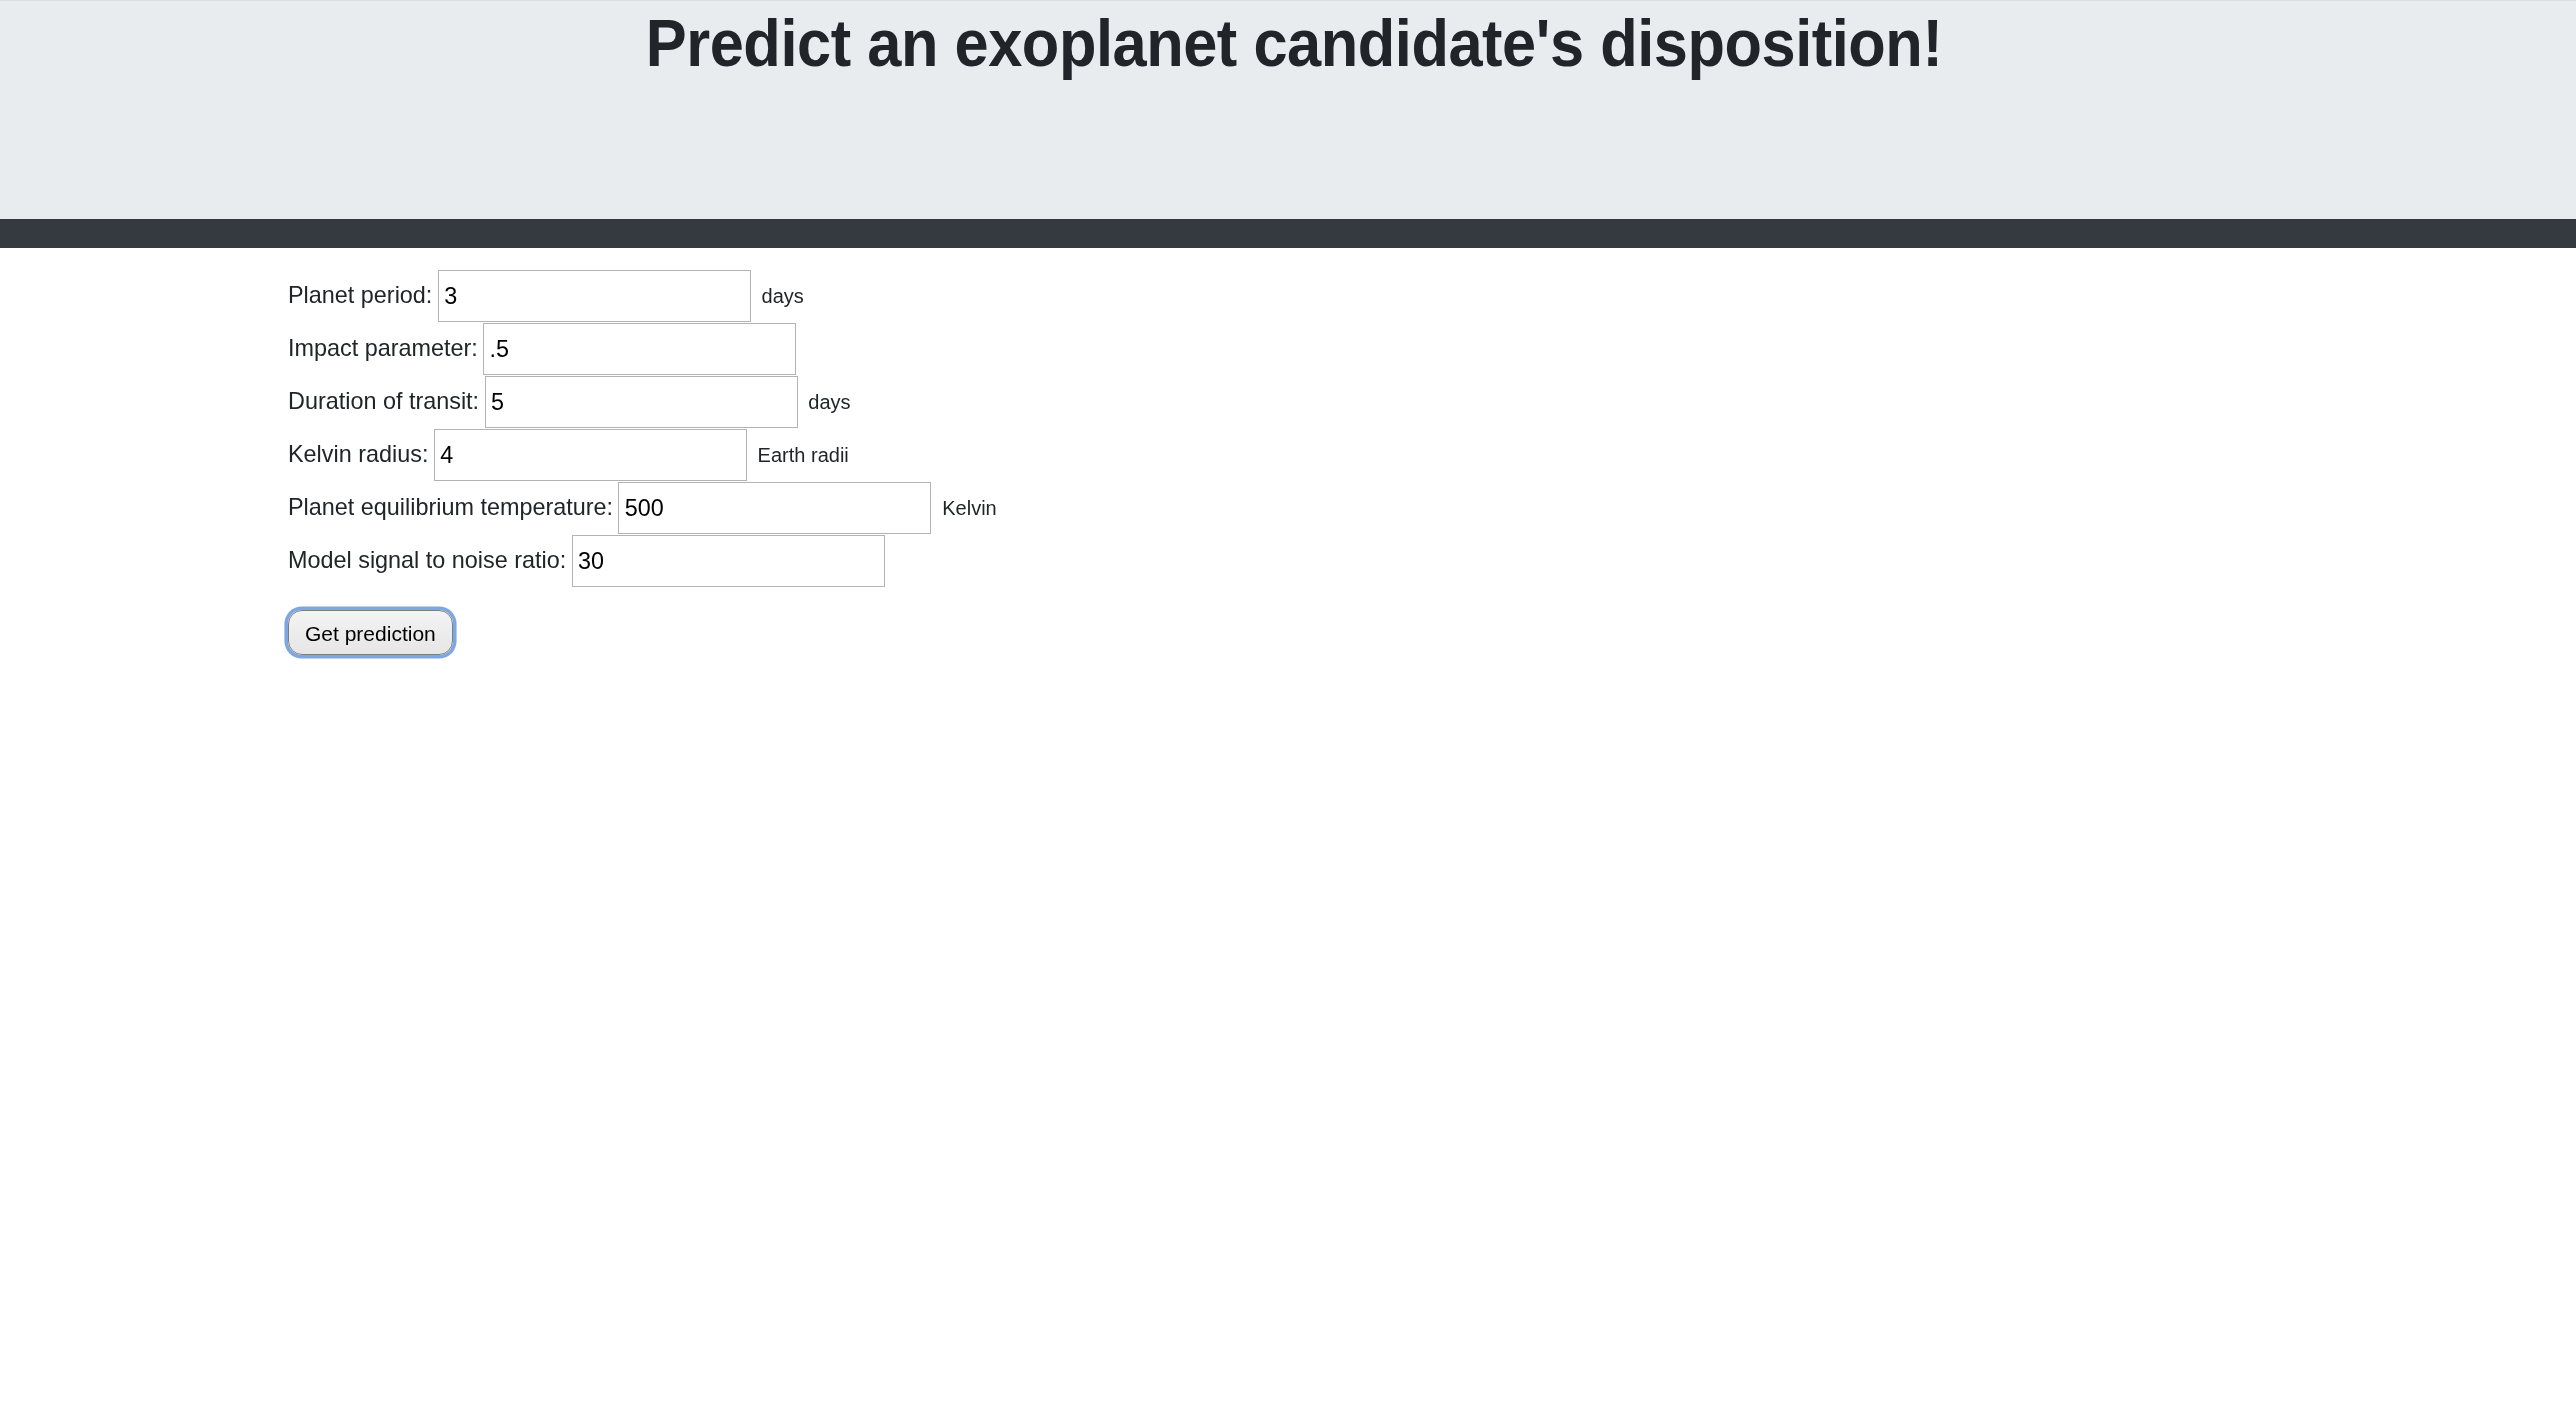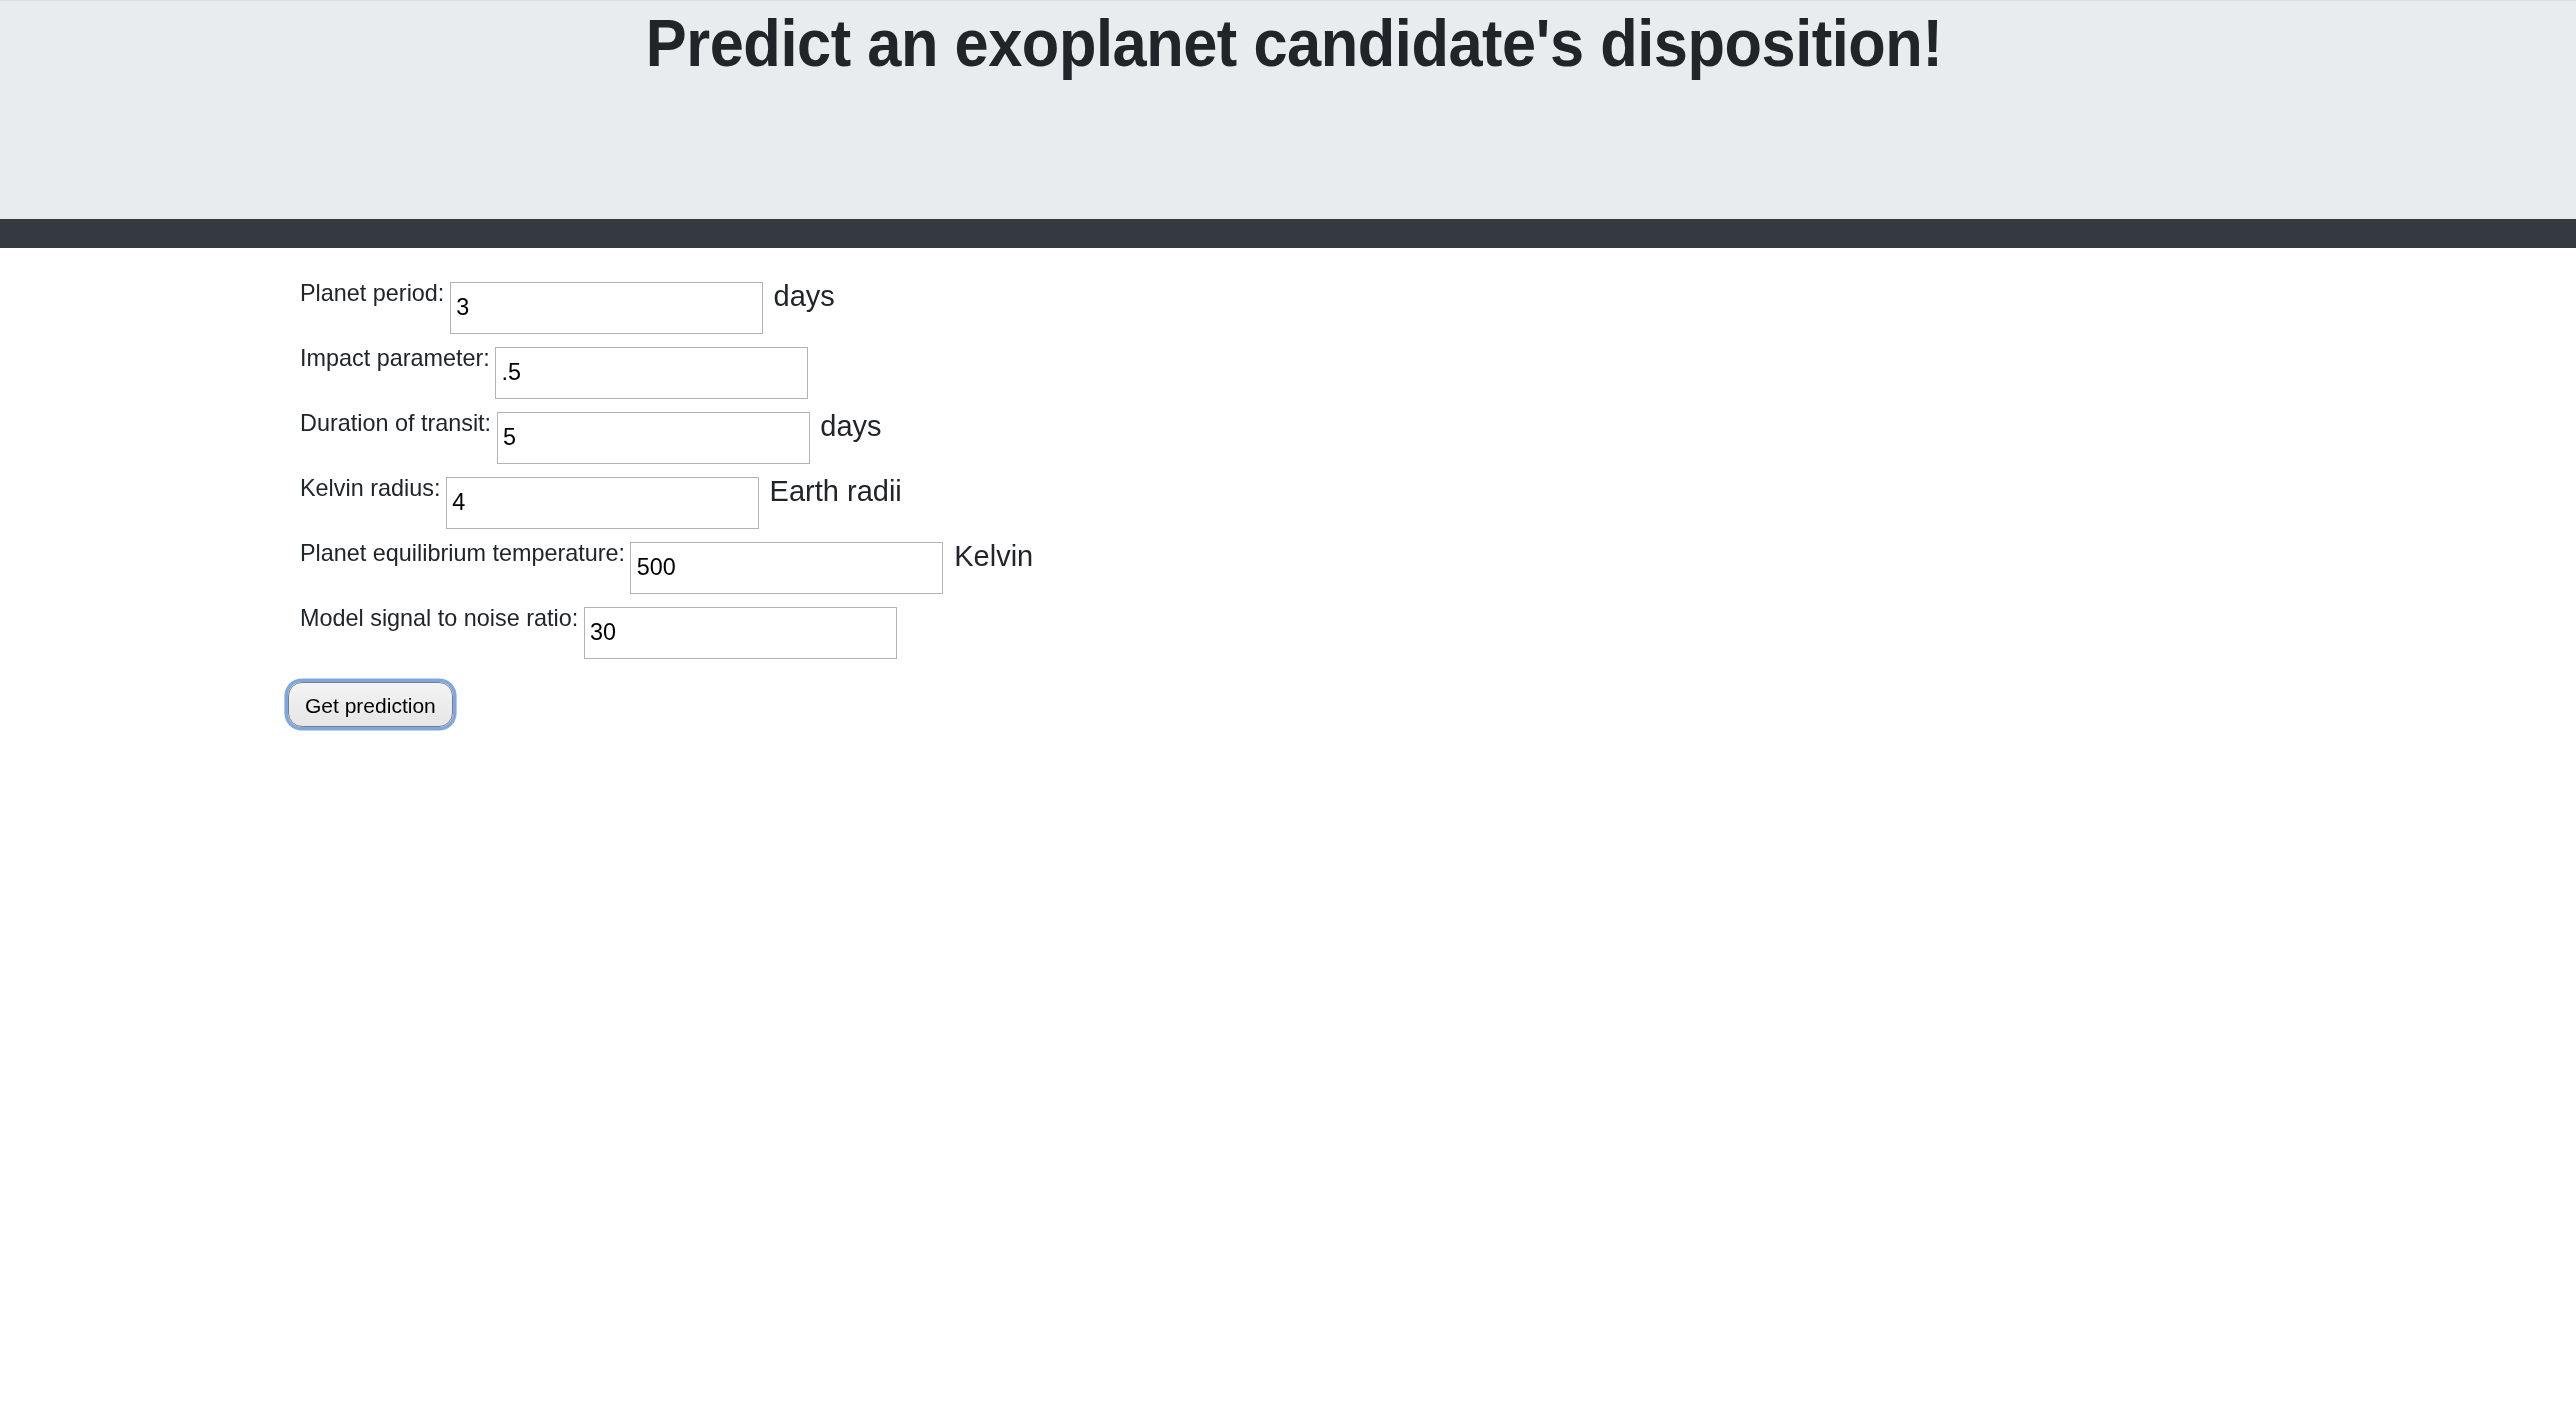--- a/index.html
+++ b/index.html
@@ -52,23 +52,23 @@
 
   
   .content {
     padding-left: 288px;
     padding-top: 21.6px;
     box-sizing: border-box;
   }
 
   .form-row {
     display: flex;
-    align-items: flex-start;
+    align-items: center;
     height: 53px;
-    margin: 12px;
+    margin: 0;
     padding: 0;
   }
   .form-label {
     font-size: 23.4px;
     line-height: 1;
     color: #212529;
     white-space: nowrap;
   }
   .text-input {
     font-family: "Liberation Sans", sans-serif;
@@ -79,21 +79,21 @@
     border: 0.9px solid #b3b3b3;
     border-radius: 0;
     box-sizing: border-box;
     width: 313px;
     height: 52px;
     padding: 1.8px 5.4px;
     margin: 0 0 0 5.4px;
     outline: none;
   }
   .unit-label {
-    font-size: 29px;
+    font-size: 20px;
     line-height: 1;
     color: #212529;
     margin-left: 10.8px;
     white-space: nowrap;
   }
 
   
   .button-row {
     height: 54px;
     display: flex;

